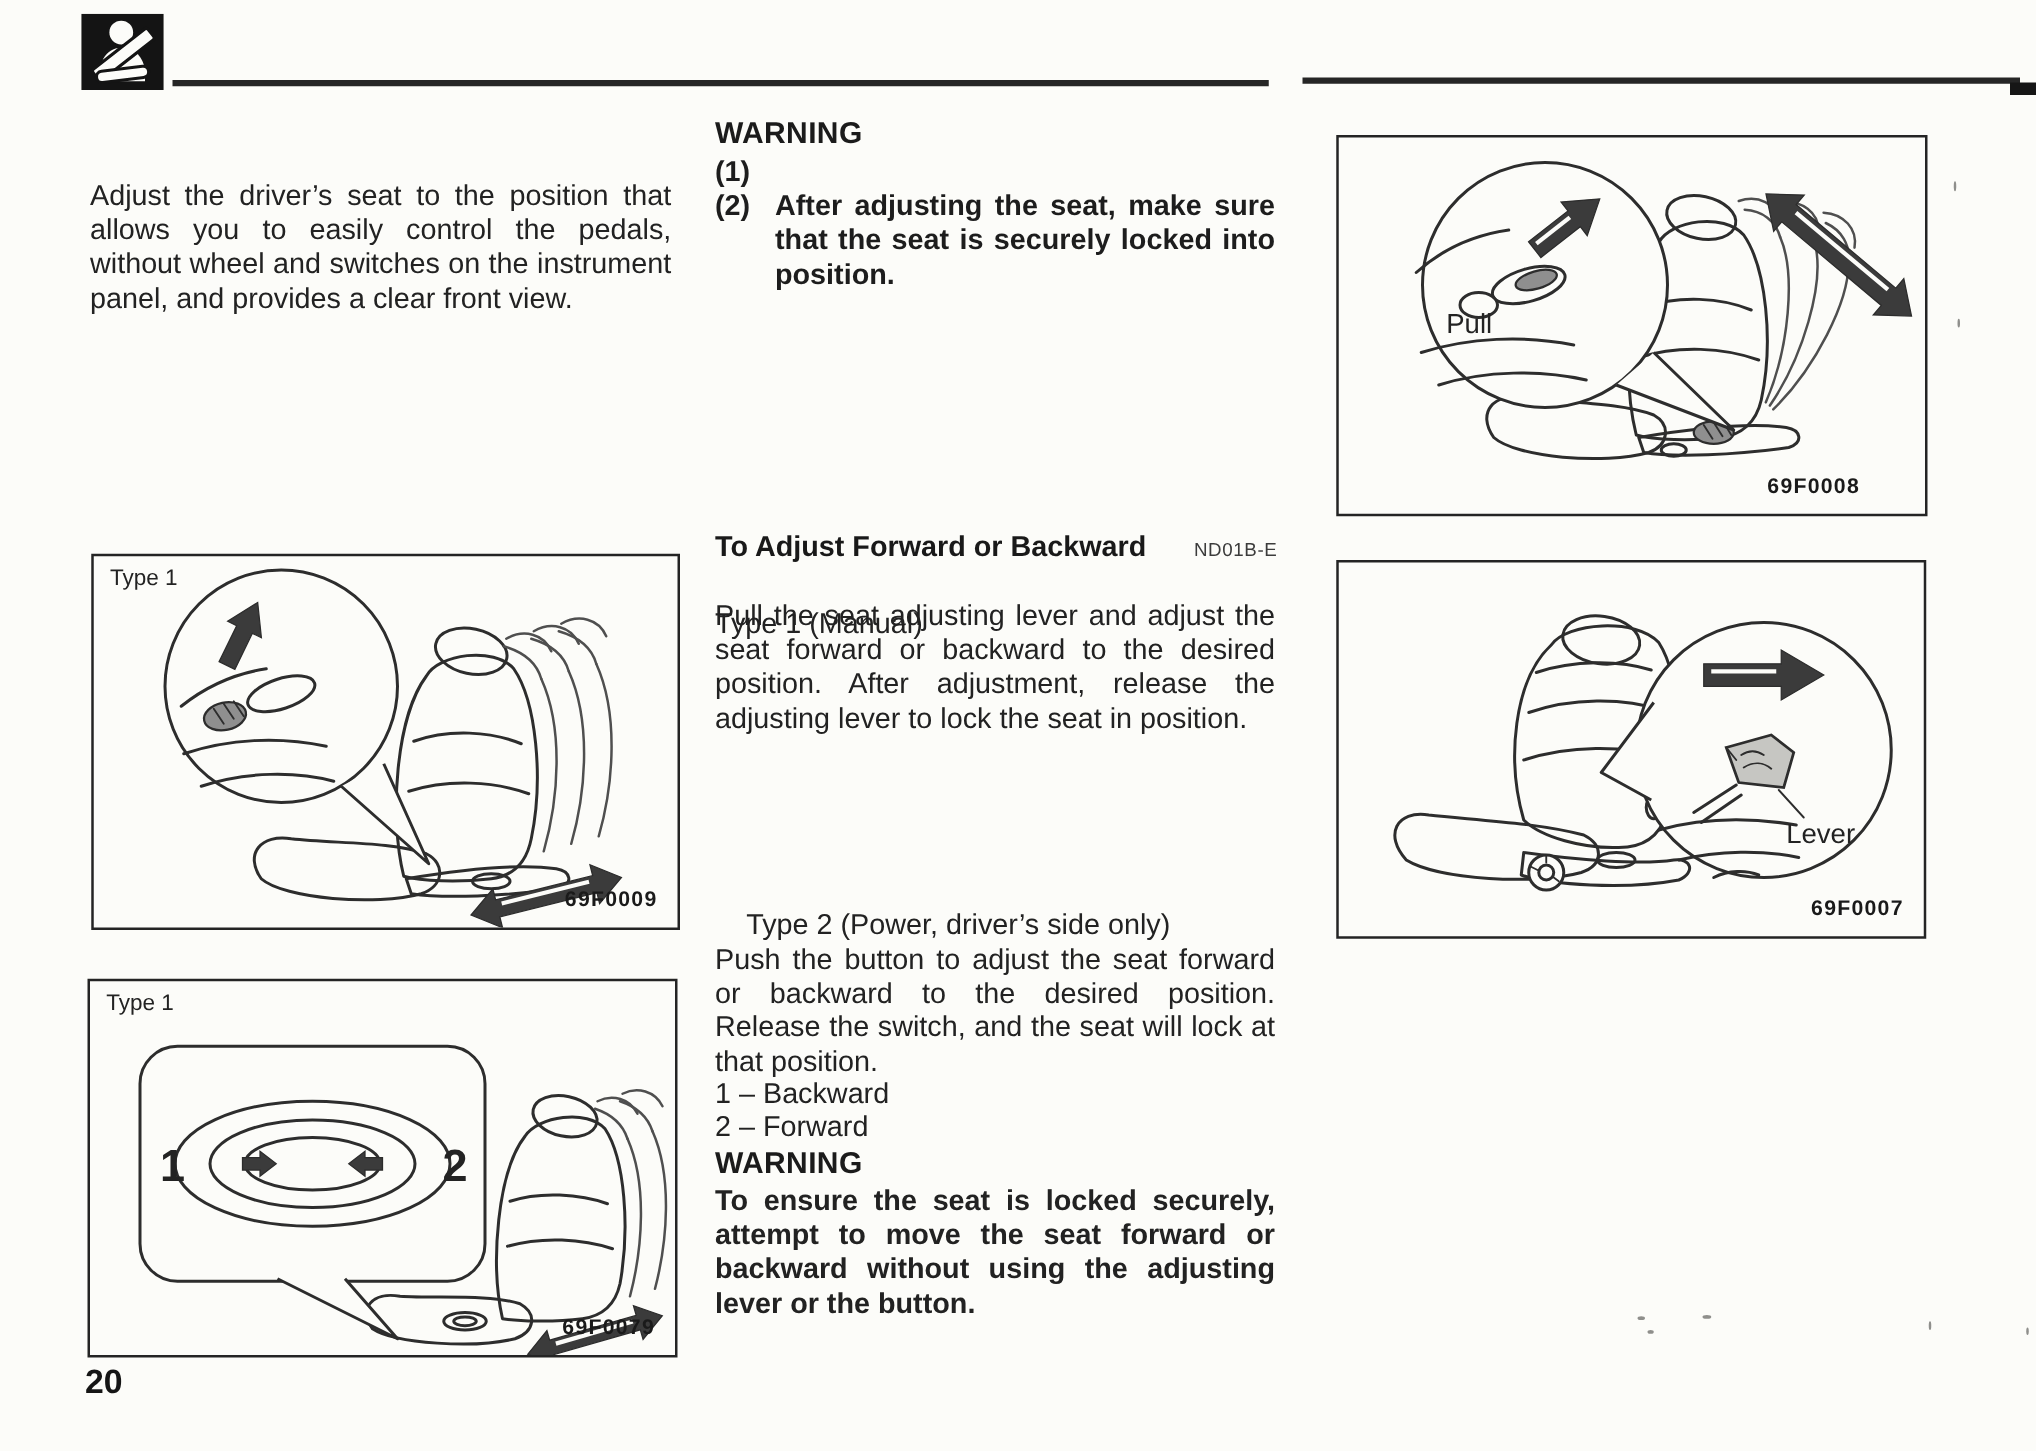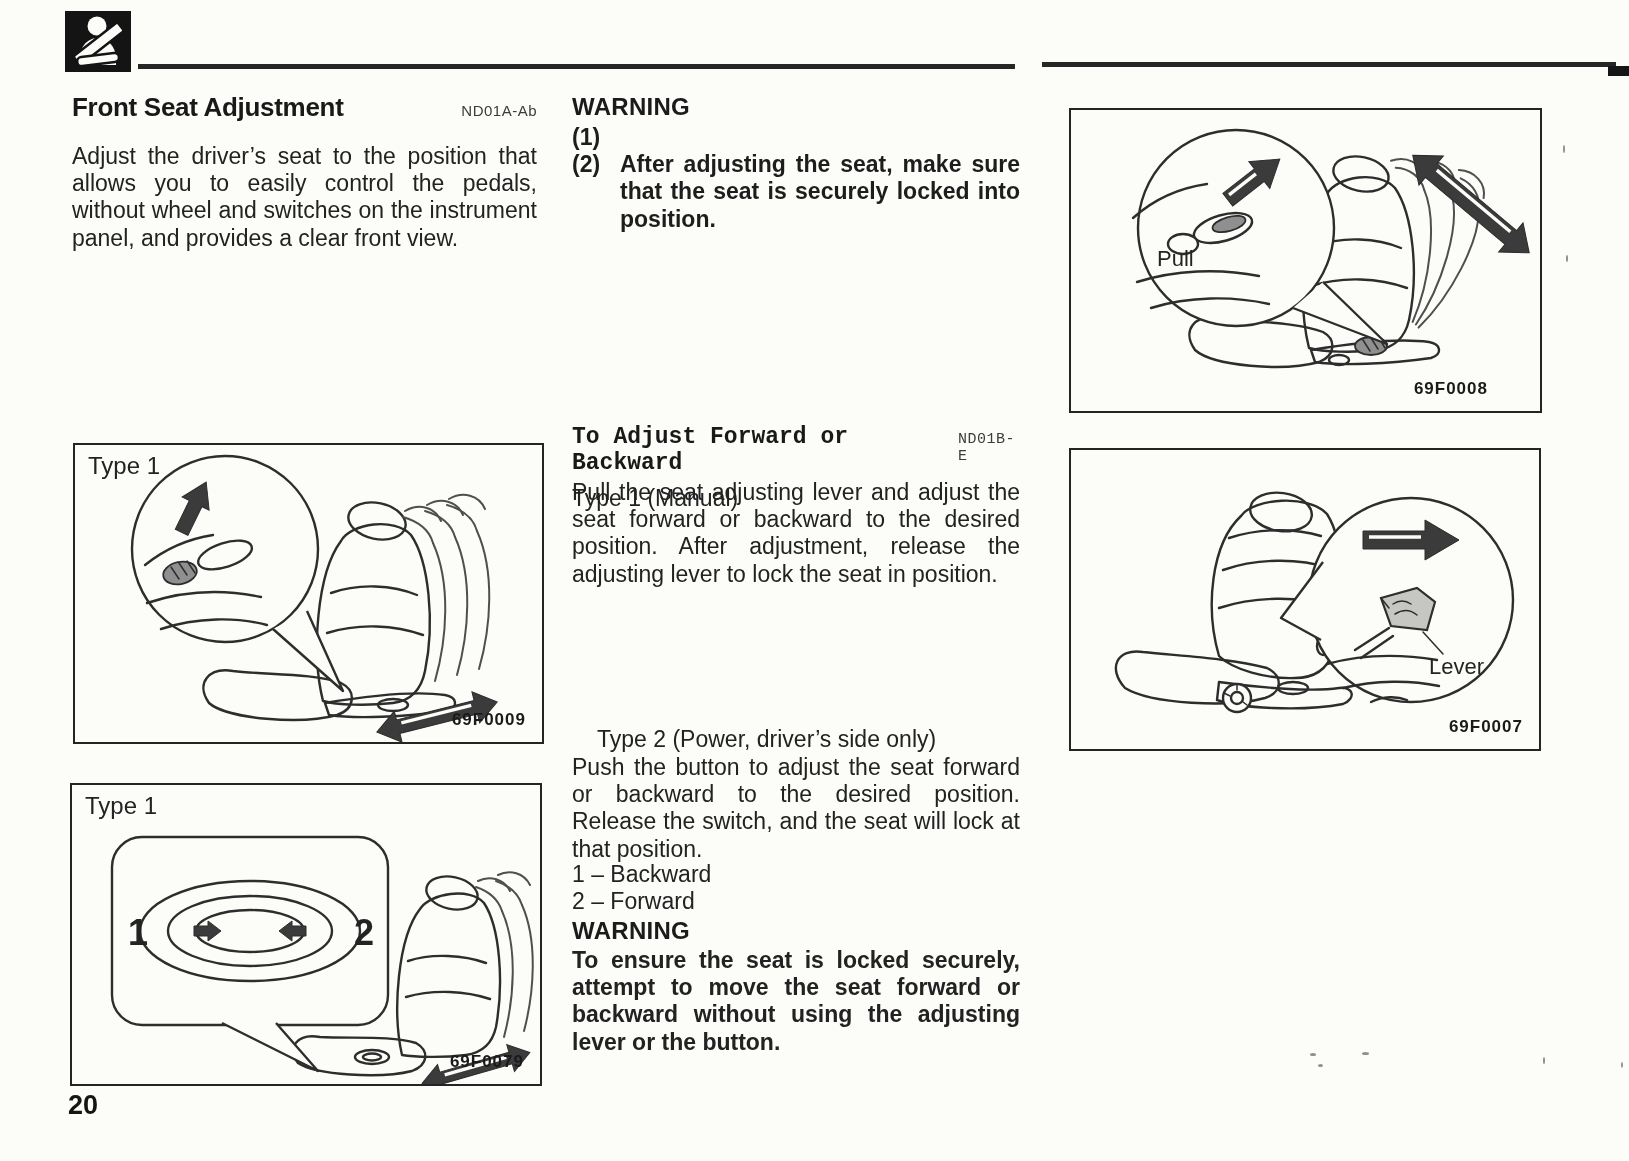--- a/index.html
+++ b/index.html
@@ -24,21 +24,21 @@
   .warn-title{font-size:24px;font-weight:bold;letter-spacing:0.3px;color:#1b1b1b;}
   .warn-item{display:flex;font-size:23px;line-height:27.2px;font-weight:bold;color:#1d1d1d;}
   .warn-item .num{width:48px;flex:0 0 48px;}
   .warn-item .txt{flex:1;text-align:justify;}
   .sec-heading{font-size:23px;font-weight:bold;color:#191919;}
   .plain{font-size:23px;line-height:27.2px;color:#222;}
   .legend-line{font-size:23px;line-height:27.2px;color:#222;}
   .page-num{font-size:27px;font-weight:bold;color:#151515;}
   
   .figure{position:absolute;border:2.5px solid #242424;background:#fcfcf9;}
-  .fig-label{position:absolute;top:7px;left:13px;font-size:24px;color:#232323;}
+  .fig-label{position:absolute;top:7px;left:13px;font-size:18px;color:#232323;}
   .fig-caption{position:absolute;bottom:12px;right:16px;font-size:17px;font-weight:bold;letter-spacing:1px;color:#1a1a1a;}
   .fig-caption.inset{right:52px;}
   .figure svg{position:absolute;left:0;top:0;width:100%;height:100%;}
   
   .line{fill:none;stroke:#2d2d2d;stroke-width:2.4;stroke-linecap:round;stroke-linejoin:round;}
   .thin{fill:none;stroke:#2d2d2d;stroke-width:1.5;stroke-linecap:round;}
   .ghost{fill:none;stroke:#4f4f4f;stroke-width:2;stroke-linecap:round;}
   .paperline{fill:#fcfcf9;stroke:#2d2d2d;stroke-width:2.4;stroke-linejoin:round;}
   .tail{fill:#fcfcf9;stroke:#2d2d2d;stroke-width:2.4;stroke-linejoin:round;}
   .arrow{fill:#3b3b3b;stroke:#2c2c2c;stroke-width:1;}
@@ -58,38 +58,34 @@
       <circle cx="32" cy="15" r="9.5" fill="#fcfcf9"></circle>
       <path d="M15,54 C13,40 19,28 32,27 C43,27 50,35 51,46 L51,54 Z" fill="#fcfcf9"></path>
       <rect x="6" y="27" width="56" height="11" rx="2" transform="rotate(-38 34 33)" fill="#fcfcf9" stroke="#141414" stroke-width="2.5"></rect>
       <rect x="12" y="44" width="42" height="9" rx="4.5" transform="rotate(-7 33 48)" fill="#fcfcf9" stroke="#141414" stroke-width="2.5"></rect>
     </svg>
   </div>
   <div class="rule rule-left"></div>
   <div class="rule rule-right"></div>
   <div class="rule rule-nub"></div>
 
-  <div class="abs heading-row" style="left:72px;top:92px;width:465px;">
-    <h1 class="title">Front Seat Adjustment</h1>
-    <span class="code">ND01A-Ab</span>
-  </div>
   <div class="abs body-text" style="left:72px;top:143px;width:465px;">Adjust the driver’s seat to the position that allows you to easily control the pedals, without wheel and switches on the instrument panel, and provides a clear front view.</div>
 
   <div class="abs warn-title" style="left:572px;top:93px;">WARNING</div>
   <div class="abs" style="left:572px;top:124px;width:448px;">
     <div class="warn-item">
       <span class="num">(1)</span>
     </div>
     <div class="warn-item">
       <span class="num">(2)</span>
       <span class="txt">After adjusting the seat, make sure that the seat is securely locked into position.</span>
     </div>
   </div>
 
-  <div class="abs heading-row" style="left:572px;top:424px;width:450px;font-family:Liberation Mono, monospace;">
+  <div class="abs heading-row" style="left:572px;top:424px;width:450px;">
     <span class="sec-heading">To Adjust Forward or Backward</span>
     <span class="code">ND01B-E</span>
   </div>
   <div class="abs plain" style="left:572px;top:452px;margin-top:33px;">Type 1 (Manual)</div>
   <div class="abs body-text" style="left:572px;top:479px;width:448px;">Pull the seat adjusting lever and adjust the seat forward or backward to the desired position. After adjustment, re­lease the adjusting lever to lock the seat in position.</div>
 
   <div class="abs plain" style="left:597px;top:726px;">Type 2 (Power, driver’s side only)</div>
   <div class="abs body-text" style="left:572px;top:754px;width:448px;">Push the button to adjust the seat for­ward or backward to the desired posi­tion. Release the switch, and the seat will lock at that position.</div>
   <div class="abs legend-line" style="left:572px;top:861px;">1 – Backward</div>
   <div class="abs legend-line" style="left:572px;top:888px;">2 – Forward</div>

